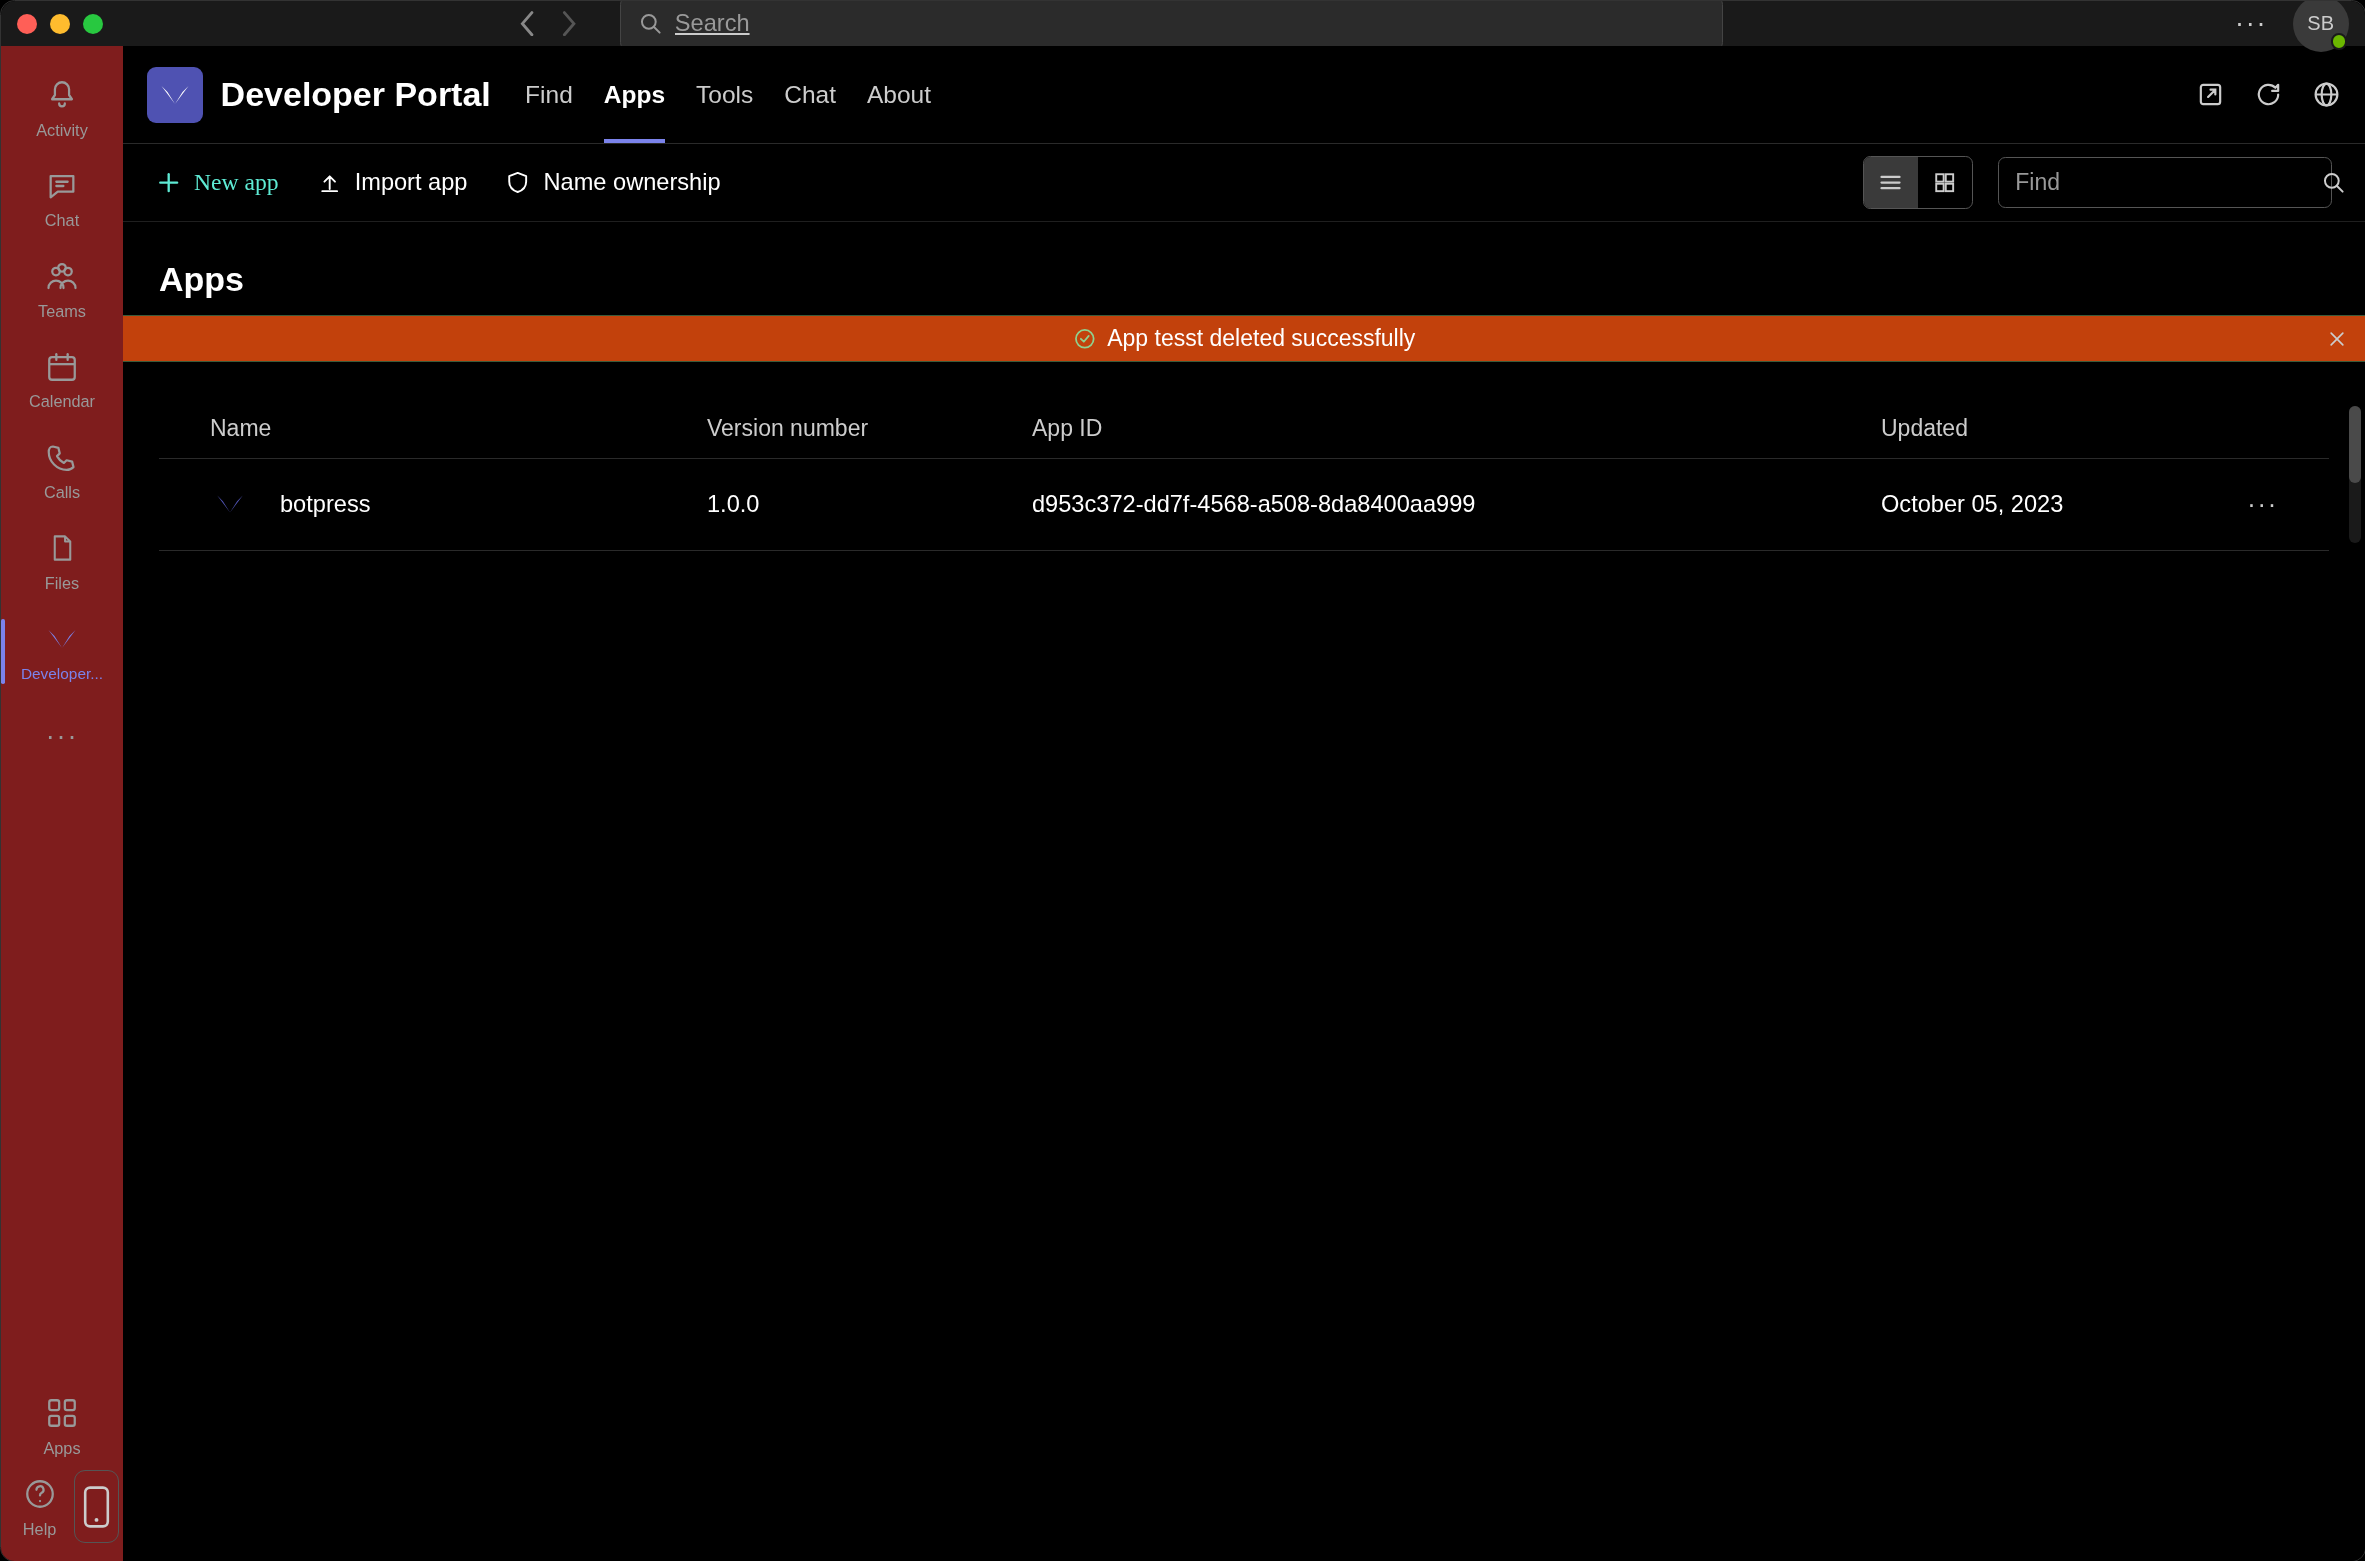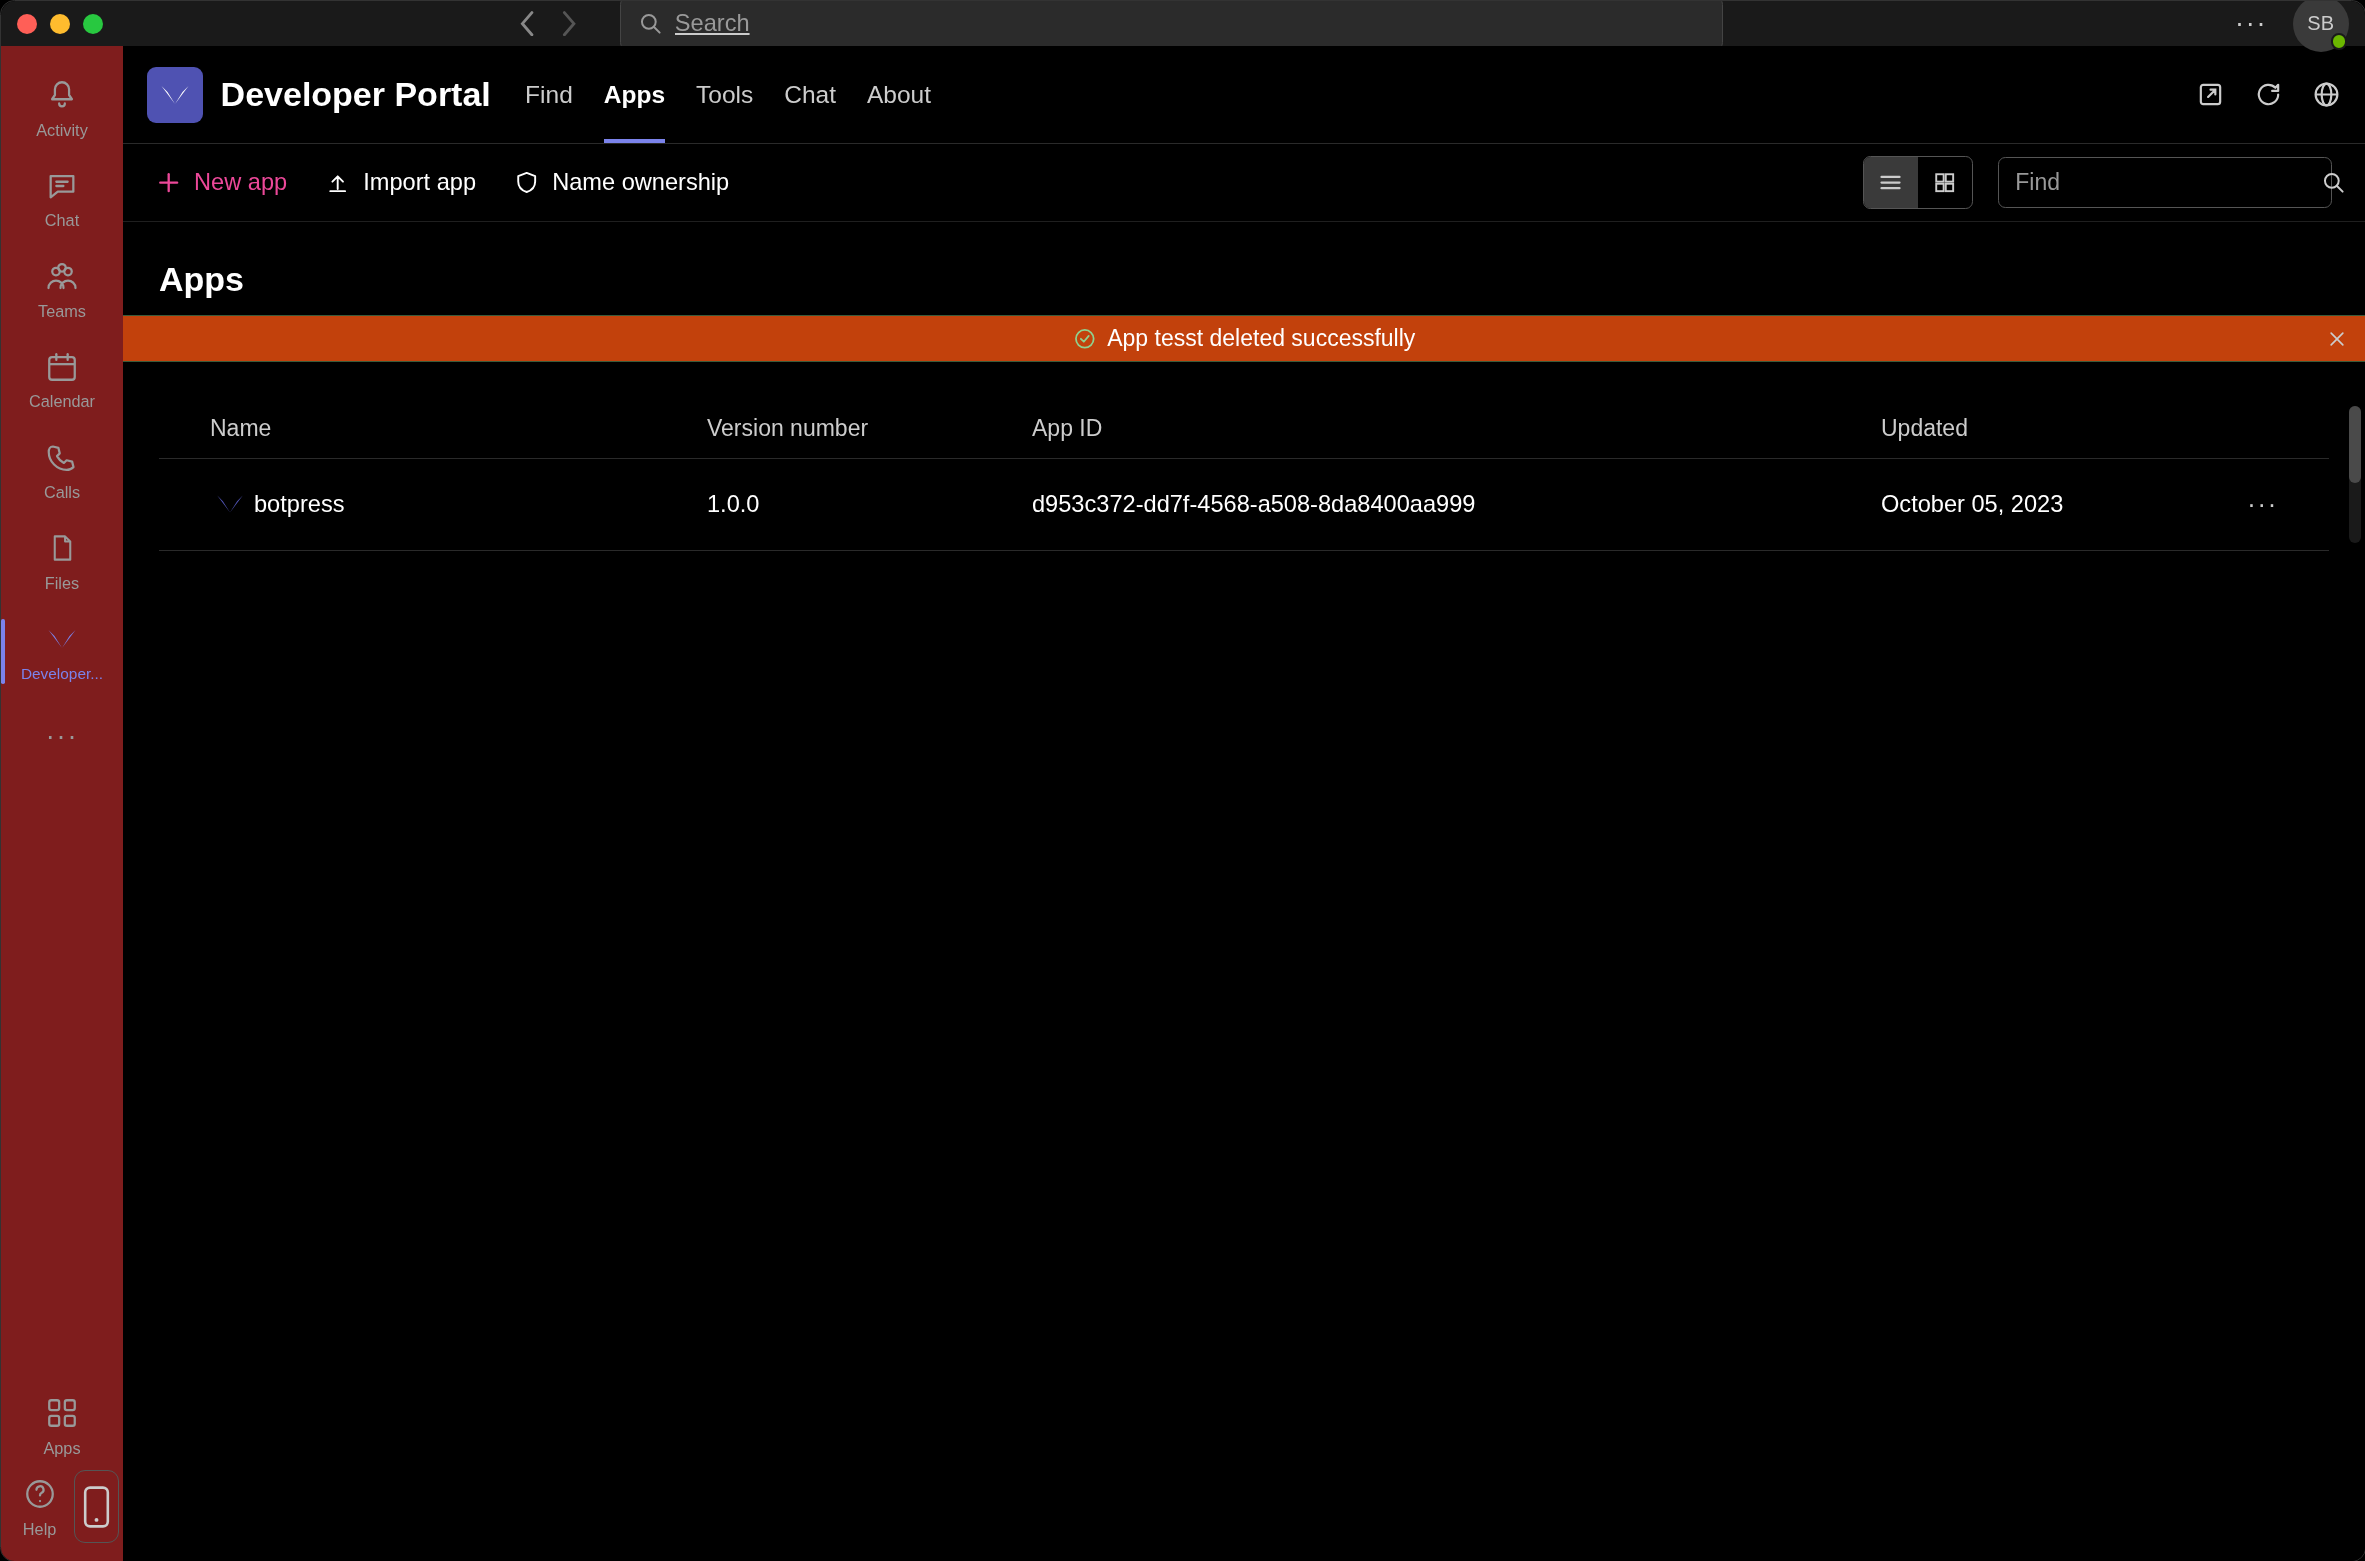--- a/index.html
+++ b/index.html
@@ -126,21 +126,21 @@
   height: 78px;
   display: flex; align-items: center;
   padding: 0 33px;
   gap: 38px;
   border-bottom: 0.9px solid #1f1f1f;
 }
 .tool-btn {
   display: flex; align-items: center; gap: 12.7px;
   font-size: 23.6px; cursor: pointer;
 }
-.tool-btn.primary { color: #ec4899; }
+.tool-btn.primary { color: #5eead4; font-family: Liberation Serif, serif; }
 .tool-btn .ticon { width: 25.4px; height: 25.4px; display:flex; align-items:center; justify-content:center; }
 .toolbar-right { margin-left: auto; display: flex; align-items: center; gap: 25.4px; }
 .view-toggle { display: flex; border: 0.9px solid #555; border-radius: 7.3px; overflow: hidden; }
 .view-btn { width: 54px; height: 51px; display: flex; align-items: center; justify-content: center; cursor: pointer; }
 .view-btn.active { background: #3a3a3a; }
 .find-box {
   width: 334px; height: 51px; border: 0.9px solid #555; border-radius: 7.3px;
   display: flex; align-items: center; padding: 0 16.3px; gap: 11px;
 }
 .find-box input {
@@ -174,21 +174,21 @@
 .col-name { width: 497px; }
 .col-version { width: 325px; }
 .col-appid { width: 849px; }
 .col-updated { flex: 1; }
 .table-row {
   display: flex; align-items: center;
   padding: 25.4px 51px;
   border-bottom: 0.9px solid #2a2a2a;
   font-size: 23.6px;
 }
-.table-row .col-name { display: flex; align-items: center; gap: 4px; }
+.table-row .col-name { display: flex; align-items: center; gap: 30px; }
 .row-icon {
   width: 40px; height: 40px;
   display: flex; align-items: center; justify-content: center;
 }
 .row-more { color: #ccc; cursor: pointer; font-size: 25.4px; letter-spacing: 1.8px; }
 .scrollbar-track {
   position: absolute; right: 3.6px; top: 7.3px; bottom: 7.3px; width: 12.7px;
   background: #1a1a1a; border-radius: 6.3px;
 }
 .scrollbar-thumb {

